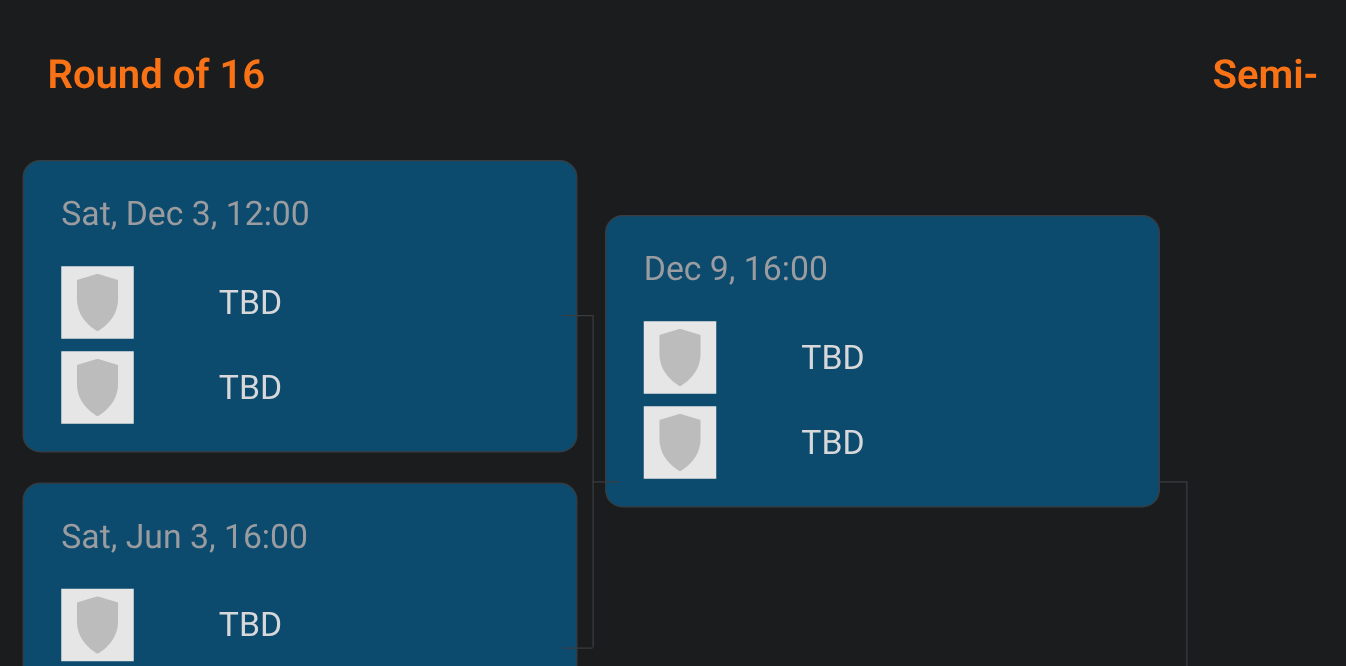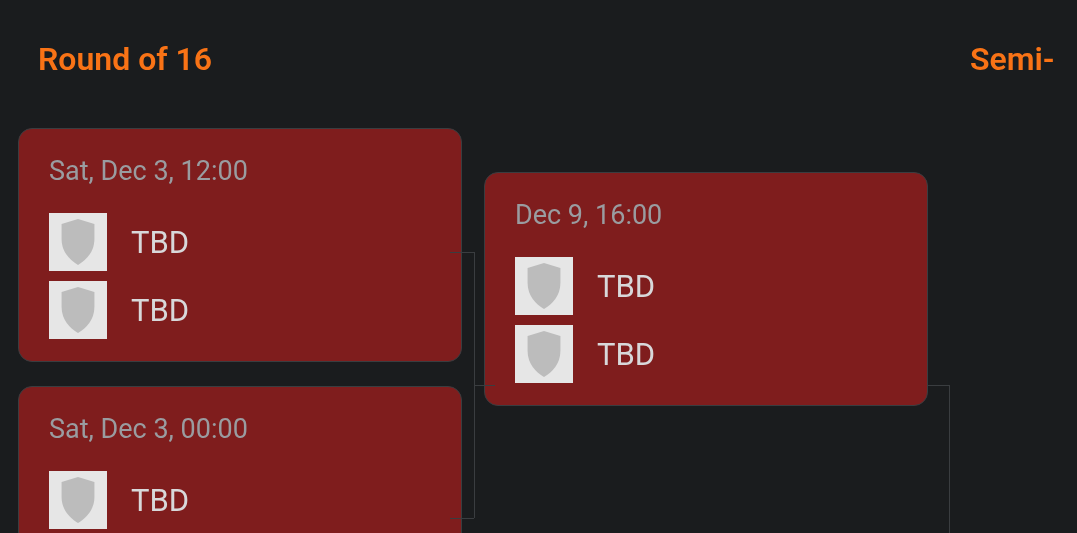--- a/index.html
+++ b/index.html
@@ -40,21 +40,21 @@
       font-weight: 600;
       color: #f97316;
       margin-left: 20px;
       margin-bottom: 50px;
     }
     .match-card {
       border: 1px solid #3a3d40;
       border-radius: 14px;
       padding: 26px 30px 22px 30px;
       width: 444px;
-      background-color: #7f1d1d;
+      background-color: #0c4a6e;
       position: relative;
     }
     .match-date {
       font-size: 27px;
       color: #9a9ca0;
       margin-bottom: 26px;
     }
     .team-row {
       display: flex;
       align-items: center;
@@ -71,22 +71,23 @@
       align-items: center;
       justify-content: center;
       margin-right: 24px;
       flex-shrink: 0;
     }
     .shield-icon svg {
       width: 40px;
       height: 46px;
     }
     .team-name {
-      font-size: 31px;
+      font-size: 27px;
       color: #d8d8da;
+      margin-left: 44px;
     }
     .card-r16-1 {
       margin-bottom: 24px;
     }
     .card-r16-2 {
     }
     .card-qf-1 {
       margin-top: 132px;
     }
     
@@ -153,21 +154,21 @@
         <div class="shield-icon">
           <svg viewBox="0 0 24 28">
               <path d="M12 0 L22 3 V12 C22 20 17 25 12 28 C7 25 2 20 2 12 V3 Z" fill="#bcbcbc"></path>
             </svg>
         </div>
         <div class="team-name">TBD</div>
       </div>
     </div>
 
     <div class="match-card card-r16-2">
-      <div class="match-date">Sat, Dec 3, 00:00</div>
+      <div class="match-date">Sat, Jun 3, 16:00</div>
       <div class="team-row">
         <div class="shield-icon">
           <svg viewBox="0 0 24 28">
               <path d="M12 0 L22 3 V12 C22 20 17 25 12 28 C7 25 2 20 2 12 V3 Z" fill="#bcbcbc"></path>
             </svg>
         </div>
         <div class="team-name">TBD</div>
       </div>
     </div>
   </div>

